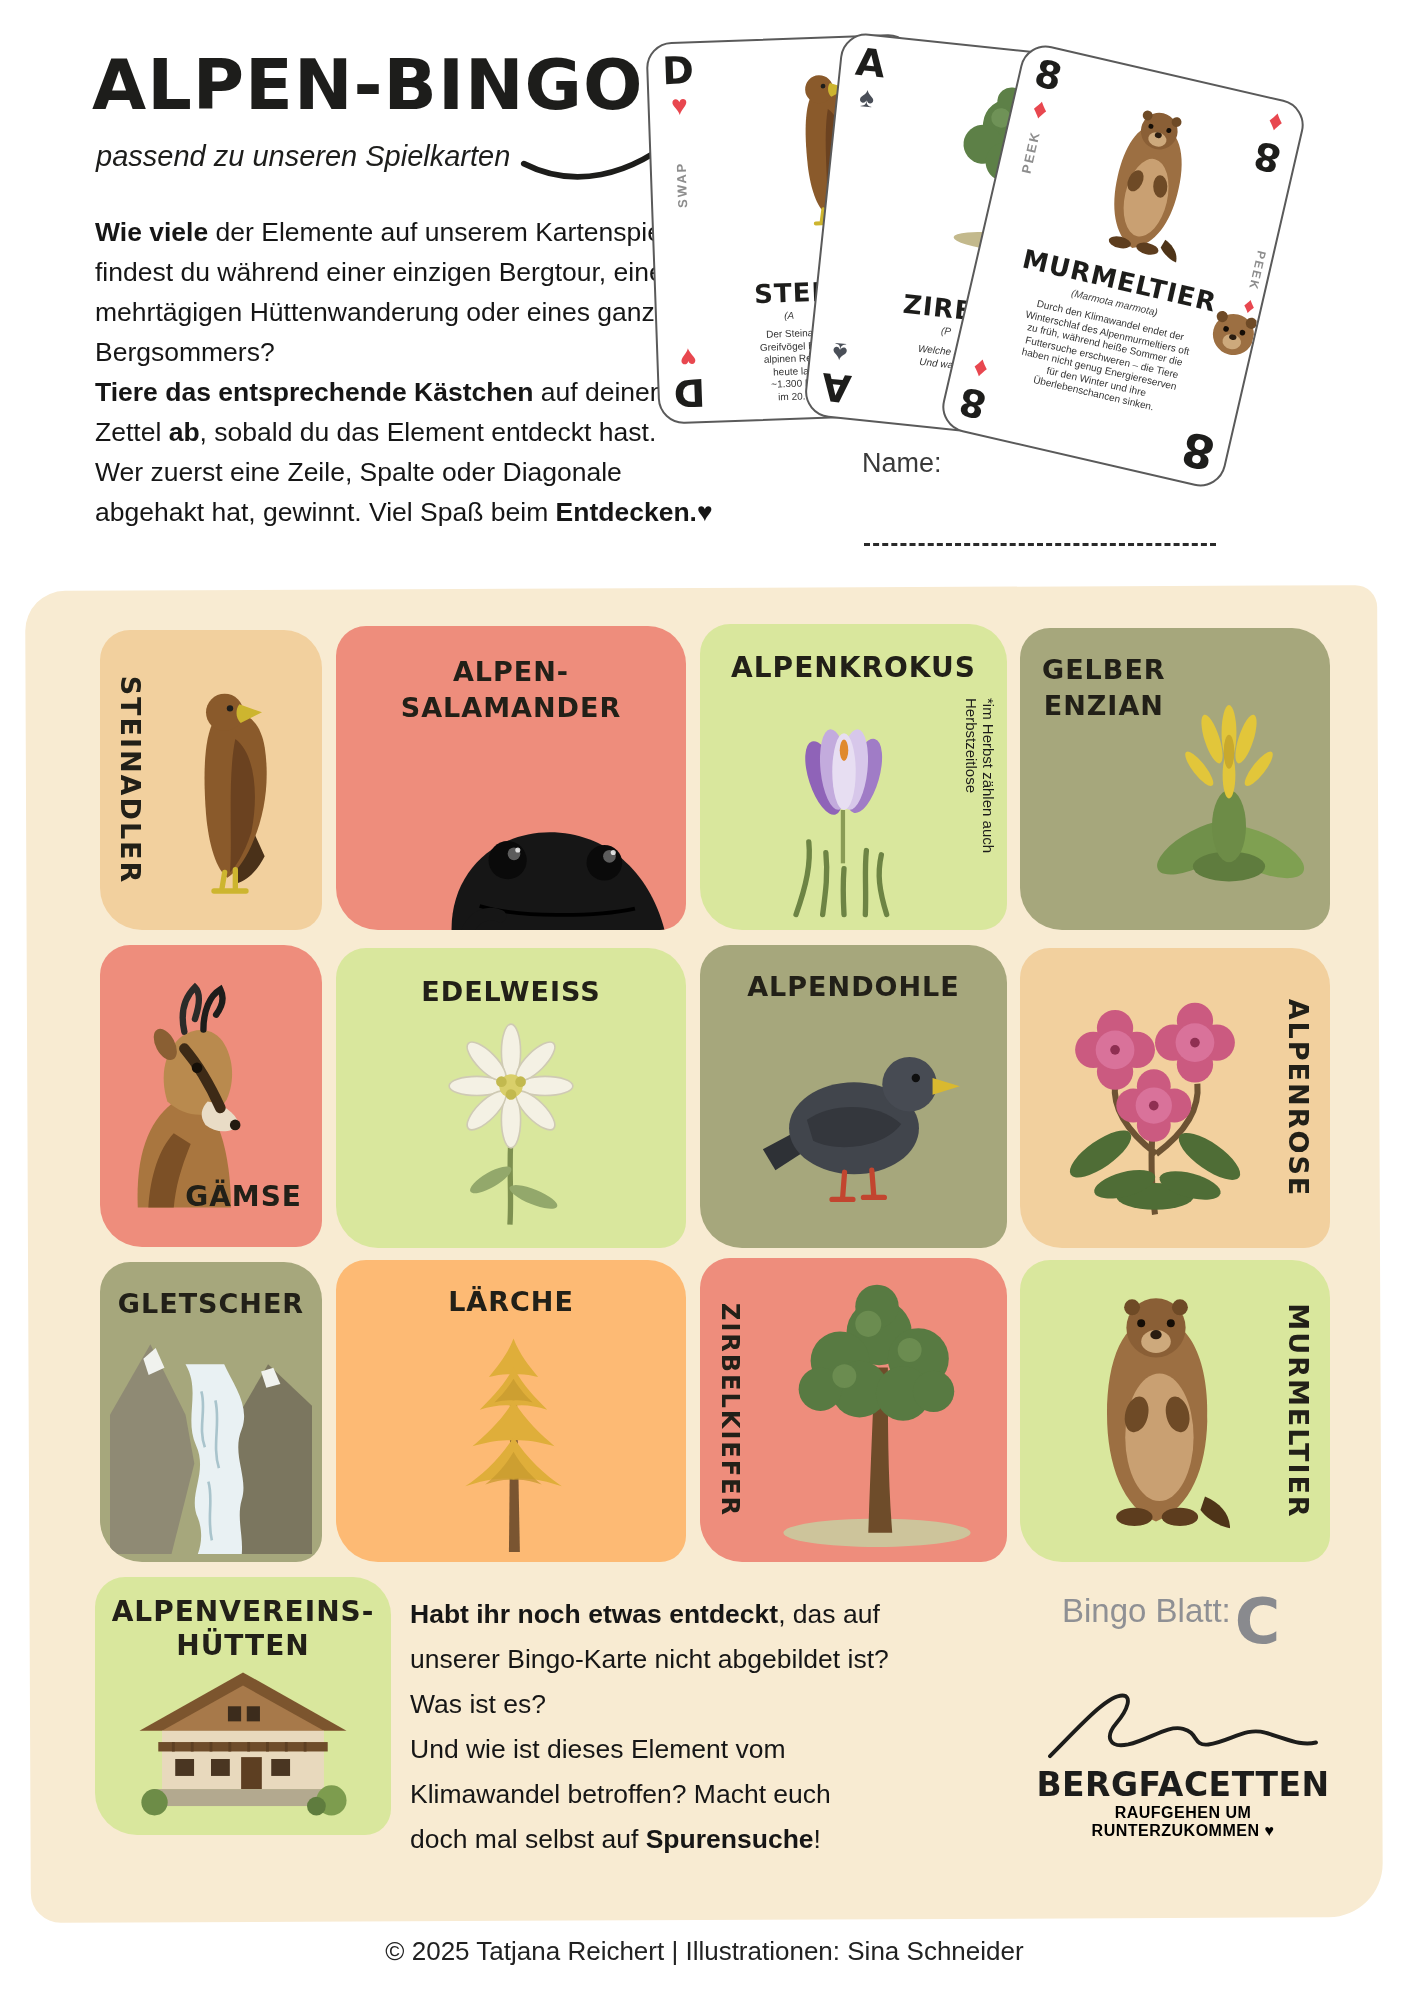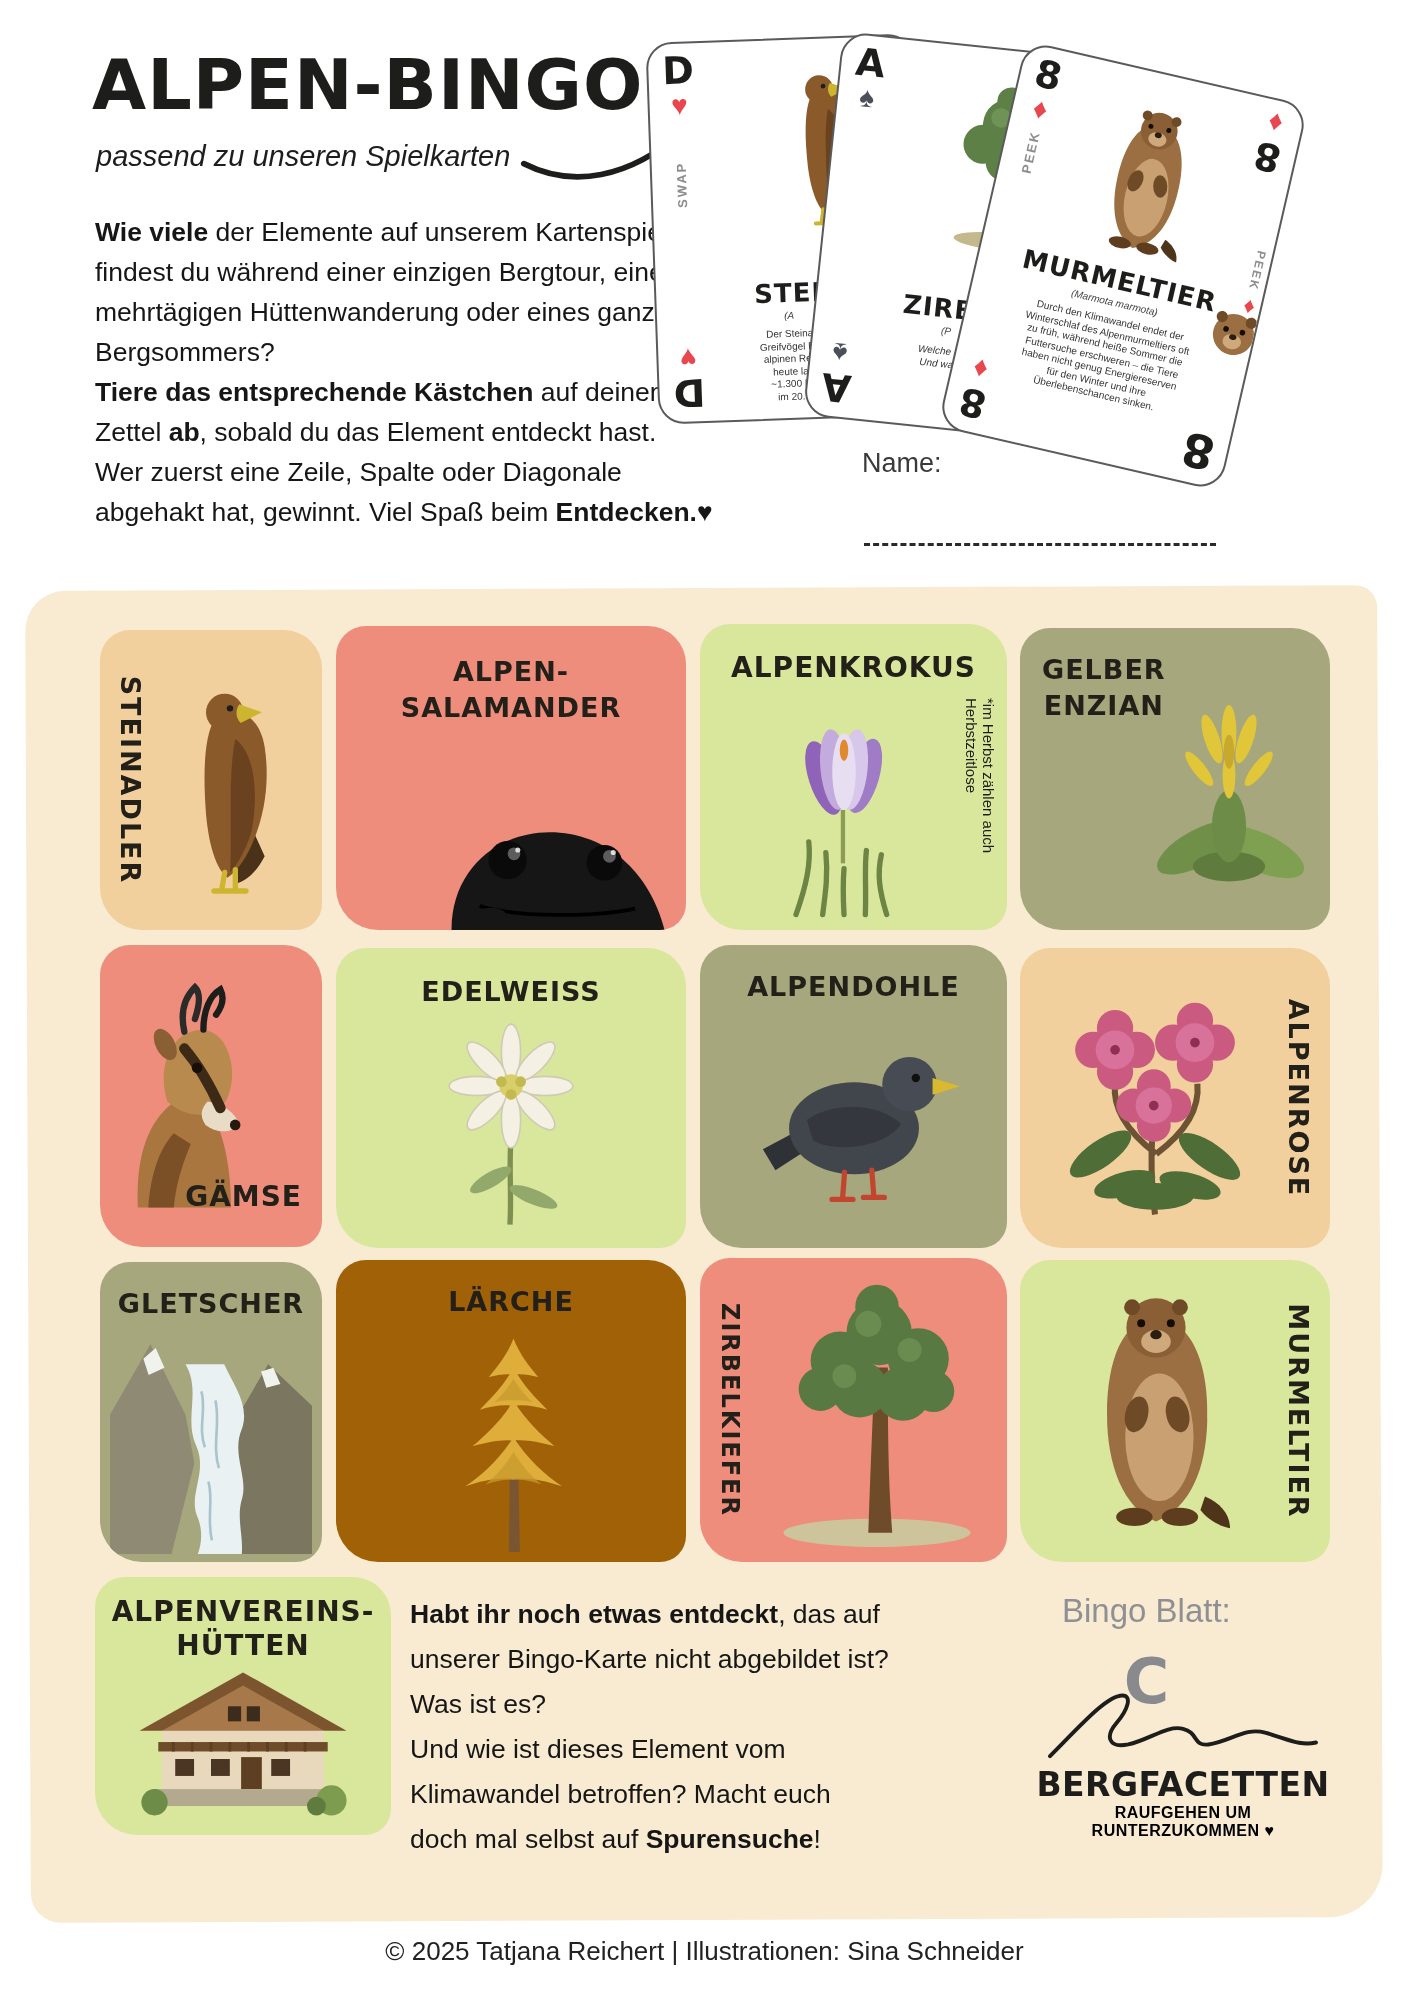--- a/index.html
+++ b/index.html
@@ -42,21 +42,21 @@
   
   .panel { position:absolute; left:28px; top:588px; width:1352px; height:1332px; background:#f8ebd2; border-radius:40px 22px 54px 30px; transform:rotate(-0.25deg); }
   .cell { position:absolute; border-radius:30px 38px 26px 42px; overflow:hidden; }
   .cell-label { position:absolute; font-family:"DejaVu Sans",sans-serif; font-weight:900; font-size:27px; letter-spacing:1px; color:#222018; white-space:pre-line; text-align:center; line-height:36px; }
   .vlabel { writing-mode:vertical-rl; text-orientation:mixed; letter-spacing:2px; }
   .cell-note { position:absolute; writing-mode:vertical-rl; font-family:"Liberation Sans",sans-serif; font-weight:normal; font-size:15px; line-height:17px; color:#1d1d1b; white-space:pre-line; }
   .ill { position:absolute; }
 
   
   .outro { position:absolute; left:410px; top:1592px; width:680px; font-size:26.5px; line-height:45px; white-space:pre-line; color:#161616; }
-  .bingo-blatt { position:absolute; left:1062px; top:1592px; display:flex; align-items:center; gap:22px;flex-direction:column; }
+  .bingo-blatt { position:absolute; left:1062px; top:1592px; display:flex; gap:4px; }
   .bingo-blatt .lbl { font-size:33px; color:#8f9094; }
   .bingo-blatt .val { font-family:"DejaVu Sans",sans-serif; font-weight:900; font-size:62px; color:#898a8e; line-height:60px; }
   .logo { position:absolute; left:1030px; top:1676px; width:306px; text-align:center; }
   .logo .name { font-family:"DejaVu Sans",sans-serif; font-weight:900; font-size:33px; letter-spacing:0.5px; color:#1d1d1b; line-height:34px; }
   .logo .tagline { font-weight:bold; font-size:16px; letter-spacing:0.5px; color:#000000; margin-top:2px; }
   .footer { position:absolute; left:0; top:1936px; width:100%; text-align:center; font-size:26px; color:#222; }
 </style>
 </head>
 <body>
 
@@ -360,21 +360,21 @@
     <svg class="ill" style="left:10px; top:66px;" width="202" height="226" viewBox="0 0 230 250" preserveAspectRatio="none">
       <path d="M0 250 L0 96 L46 18 L86 96 L96 150 L70 250 Z" fill="#8f8a74"></path>
       <path d="M230 250 L230 86 L180 40 L138 110 L150 250 Z" fill="#7b765f"></path>
       <path d="M38 34 L52 22 L62 44 L44 52 Z" fill="#f0f2ee"></path>
       <path d="M172 48 L186 44 L194 62 L178 66 Z" fill="#f0f2ee"></path>
       <path d="M86 40 C104 70 84 100 98 130 C112 160 88 185 100 210 C106 225 104 240 100 250 L150 250 C152 230 144 210 150 190 C158 165 138 140 150 112 C160 86 140 62 130 40 Z" fill="#e9f1f3"></path>
       <path d="M104 70 C110 90 100 110 108 132 M120 80 C126 105 116 130 124 155 M112 170 C118 190 110 210 116 235" stroke="#a9c4cc" stroke-width="3" fill="none"></path>
     </svg>
   </div>
 
-  <div class="cell" style="left: 336px; top: 1260px; width: 350px; height: 302px; background: #a16207;">
+  <div class="cell" style="left: 336px; top: 1260px; width: 350px; height: 302px; background: #fdba74;">
     <div class="cell-label" style="left:0; right:0; top:24px;">LÄRCHE</div>
     <svg class="ill" style="left:100px; top:62px;" width="155" height="232" viewBox="0 0 170 250">
       <path d="M80 250 L82 40 L88 40 L92 250 Z" fill="#7a5531"></path>
       <g fill="#dfae3a">
         <path d="M85 16 C92 34 102 46 112 58 C102 56 92 54 85 56 C78 54 68 56 58 58 C68 46 78 34 85 16 Z"></path>
         <path d="M85 48 C96 68 110 82 122 94 C108 90 96 88 85 90 C74 88 62 90 48 94 C60 82 74 68 85 48 Z"></path>
         <path d="M85 84 C98 106 116 122 130 134 C114 130 98 126 85 128 C72 126 56 130 40 134 C54 122 72 106 85 84 Z"></path>
         <path d="M85 124 C100 148 120 166 138 178 C120 172 102 168 85 170 C68 168 50 172 32 178 C50 166 70 148 85 124 Z"></path>
       </g>
       <g fill="#c89a2e" opacity="0.75">

